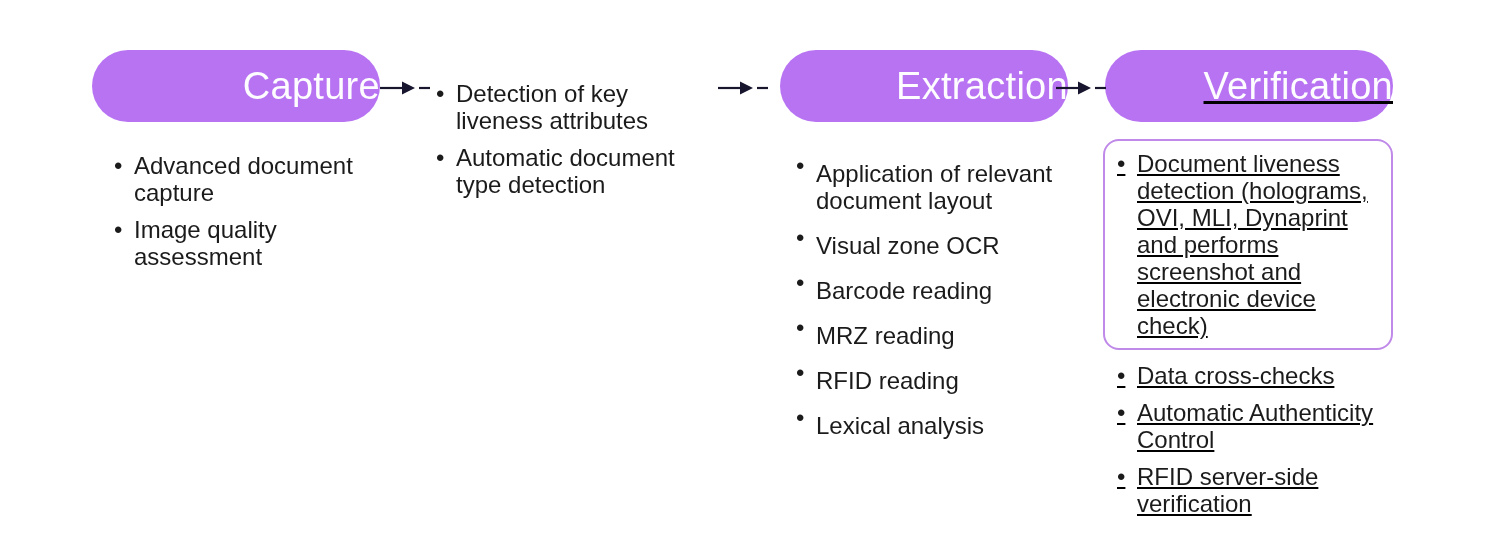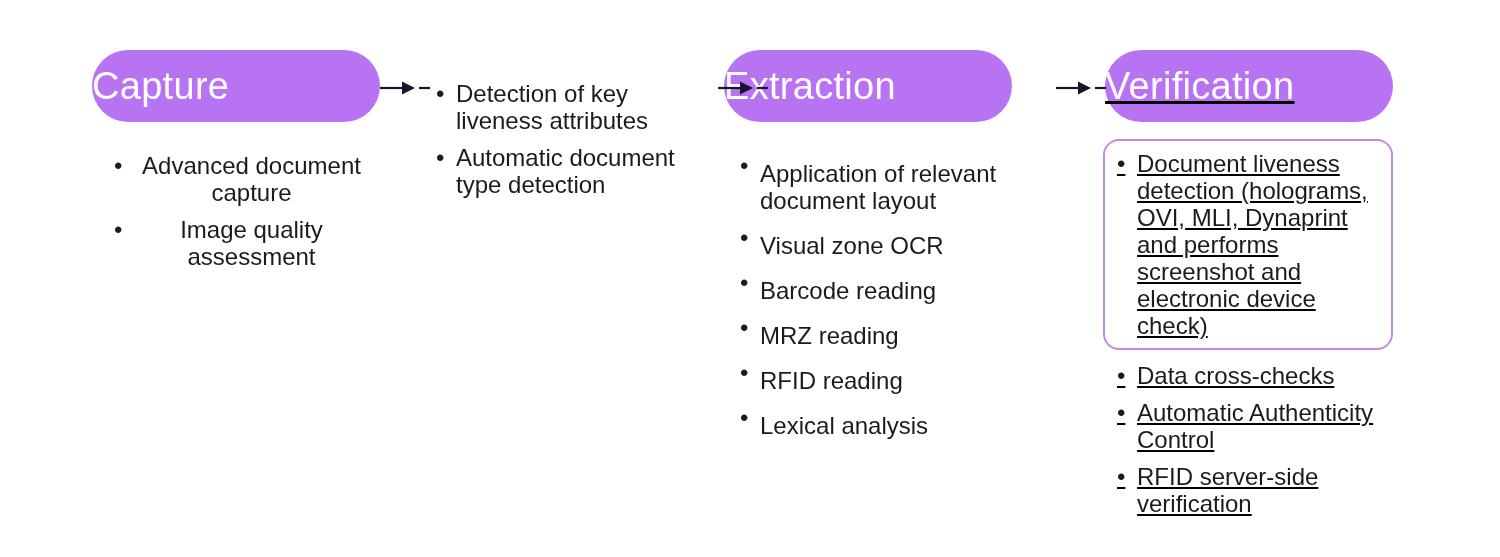--- a/index.html
+++ b/index.html
@@ -12,30 +12,30 @@
     font-family: "Liberation Sans", sans-serif;
     overflow: hidden;
   }
   .stage {
     position: absolute;
     top: 50px;
     width: 288px;
   }
   .s1 { left: 92px; }
   .s2 { left: 430px; }
-  .s3 { left: 724px; }
+  .s3 { left: 780px; }
   .s4 { left: 1105px; text-decoration: underline; }
   .pill {
     width: 288px;
     height: 72px;
     border-radius: 36px;
     background: #b873f3;
     display: flex;
     align-items: center;
-    justify-content: flex-start;
+    justify-content: flex-end;
   }
   .pill-label {
     color: #fdfdff;
     font-size: 38px;
     letter-spacing: 0.3px;
     white-space: nowrap;
   }
   .arrow {
     position: absolute;
     top: 81px;
@@ -57,21 +57,21 @@
     margin-bottom: 10px;
     color: #1b1b1b;
     font-size: 24px;
     line-height: 27px;
   }
   .bullet {
     flex: 0 0 20px;
     width: 20px;
   }
   .txt { display: block; }
-  .s1 .txt { width: 235px; text-align: center; }
+  .s1 .txt { width: 235px; }
   .s2 .txt { width: 276px; }
   .s3 .txt { width: 262px; margin-top: 8px; }
   .s4 .txt { width: 250px; }
   .item.boxed {
     border: 2px solid #c08ae9;
     border-radius: 16px;
     padding: 9px 10px 9px 12px;
     margin-left: -14px;
     margin-bottom: 12px;
   }

